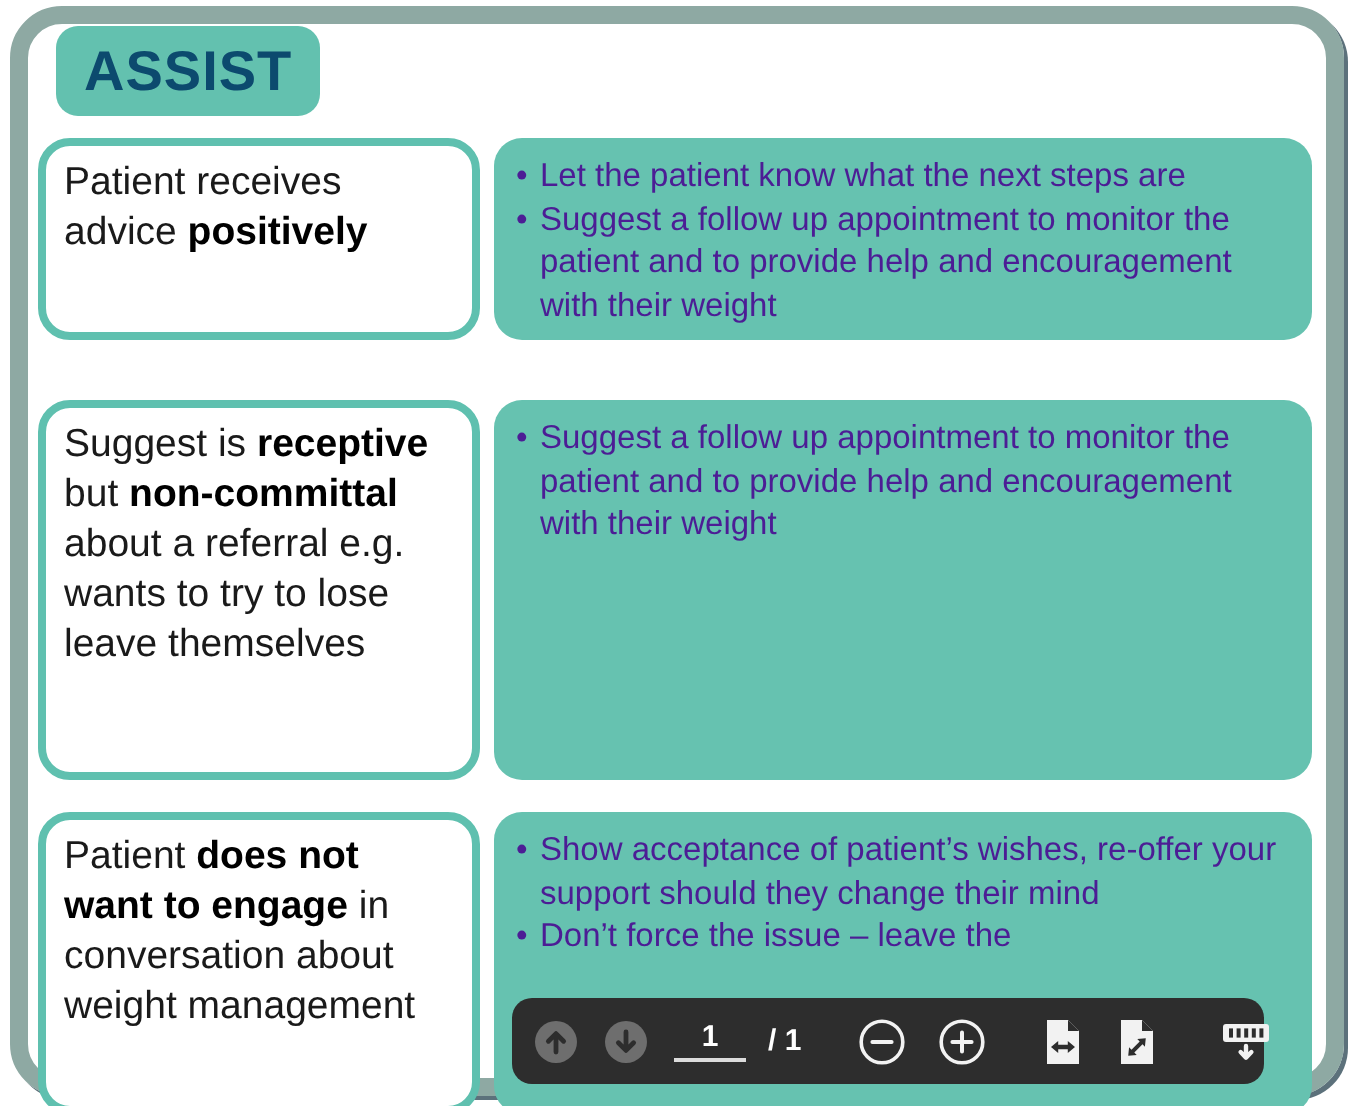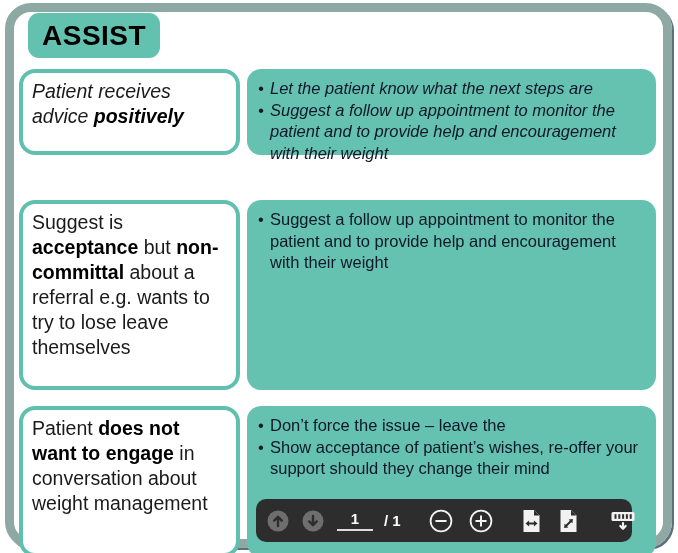--- a/index.html
+++ b/index.html
@@ -14,36 +14,36 @@
     border:9px solid #8EA9A3; border-radius:26px;
     box-shadow:2px 2px 0 #5C717B;
     pointer-events:none;
   }
   .title-box {
     position:absolute; left:28px; top:13px; height:45px;
     background:#63C1AF; border-radius:11px;
     display:flex; align-items:center; padding:0 14px;
   }
   .title-box .title-text {
-    font-size:28px; font-weight:bold; color:#000000; letter-spacing:0.5px;
+    font-size:28px; font-weight:bold; color:#0c4a6e; letter-spacing:0.5px;
   }
   .cell-left {
     position:absolute; left:19px; width:221px;
     background:#ffffff; border:4px solid #5FC0AF; border-radius:16px;
     padding:6px 8px 6px 9px;
     font-size:19.5px; line-height:25px; color:#1a1a1a;
   }
   .cell-left b { color:#000; }
   .cell-right {
     position:absolute; left:247px; width:409px;
     background:#66C2B0; border-radius:14px;
     padding:9px 10px 8px 10px;
-    font-size:16.5px; line-height:21.5px; color:#0f172a;
-  }
-  .row1 .cell-left, .row1 .cell-right { top:69px; height:86px;font-style:italic; }
+    font-size:16.5px; line-height:21.5px; color:#4c1d95;
+  }
+  .row1 .cell-left, .row1 .cell-right { top:69px; height:101px; }
   .row2 .cell-left, .row2 .cell-right { top:200px; height:190px; }
   .row3 .cell-left, .row3 .cell-right { top:406px; height:151px; }
   .bullets { list-style:none; }
   .bullets li { position:relative; padding-left:13px; }
   .bullets li::before { content:"\2022"; position:absolute; left:1px; }
   
   .toolbar {
     position:absolute; left:256px; top:499px; width:376px; height:43px;
     background:#2D2D2D; border-radius:10px;
     display:flex; align-items:center; padding:0 11px;
@@ -82,37 +82,37 @@
     <div class="cell-right">
       <ul class="bullets">
         <li>Let the patient know what the next steps are</li>
         <li>Suggest a follow up appointment to monitor the patient and to provide help and encouragement with their weight</li>
       </ul>
     </div>
   </div>
 
   <div class="row2">
     <div class="cell-left">
-      <span>Suggest is </span><b>acceptance</b><span> but </span><b>non-committal</b><span> about a referral e.g. wants to try to lose leave themselves</span>
+      <span>Suggest is </span><b>receptive</b><span> but </span><b>non-committal</b><span> about a referral e.g. wants to try to lose leave themselves</span>
     </div>
     <div class="cell-right">
       <ul class="bullets">
         <li>Suggest a follow up appointment to monitor the patient and to provide help and encouragement with their weight</li>
       </ul>
     </div>
   </div>
 
   <div class="row3">
     <div class="cell-left">
       <span>Patient </span><b>does not want to engage</b><span> in conversation about weight management</span>
     </div>
     <div class="cell-right">
       <ul class="bullets">
+        <li>Show acceptance of patient’s wishes, re-offer your support should they change their mind</li>
         <li>Don’t force the issue – leave the</li>
-        <li>Show acceptance of patient’s wishes, re-offer your support should they change their mind</li>
       </ul>
     </div>
   </div>
 
   <div class="toolbar">
 
     <button class="tb-btn">
       <span style="display:flex;">
         <svg width="22" height="22" viewBox="0 0 22 22">
           <circle cx="11" cy="11" r="10.5" fill="#6E6E6E"></circle>

